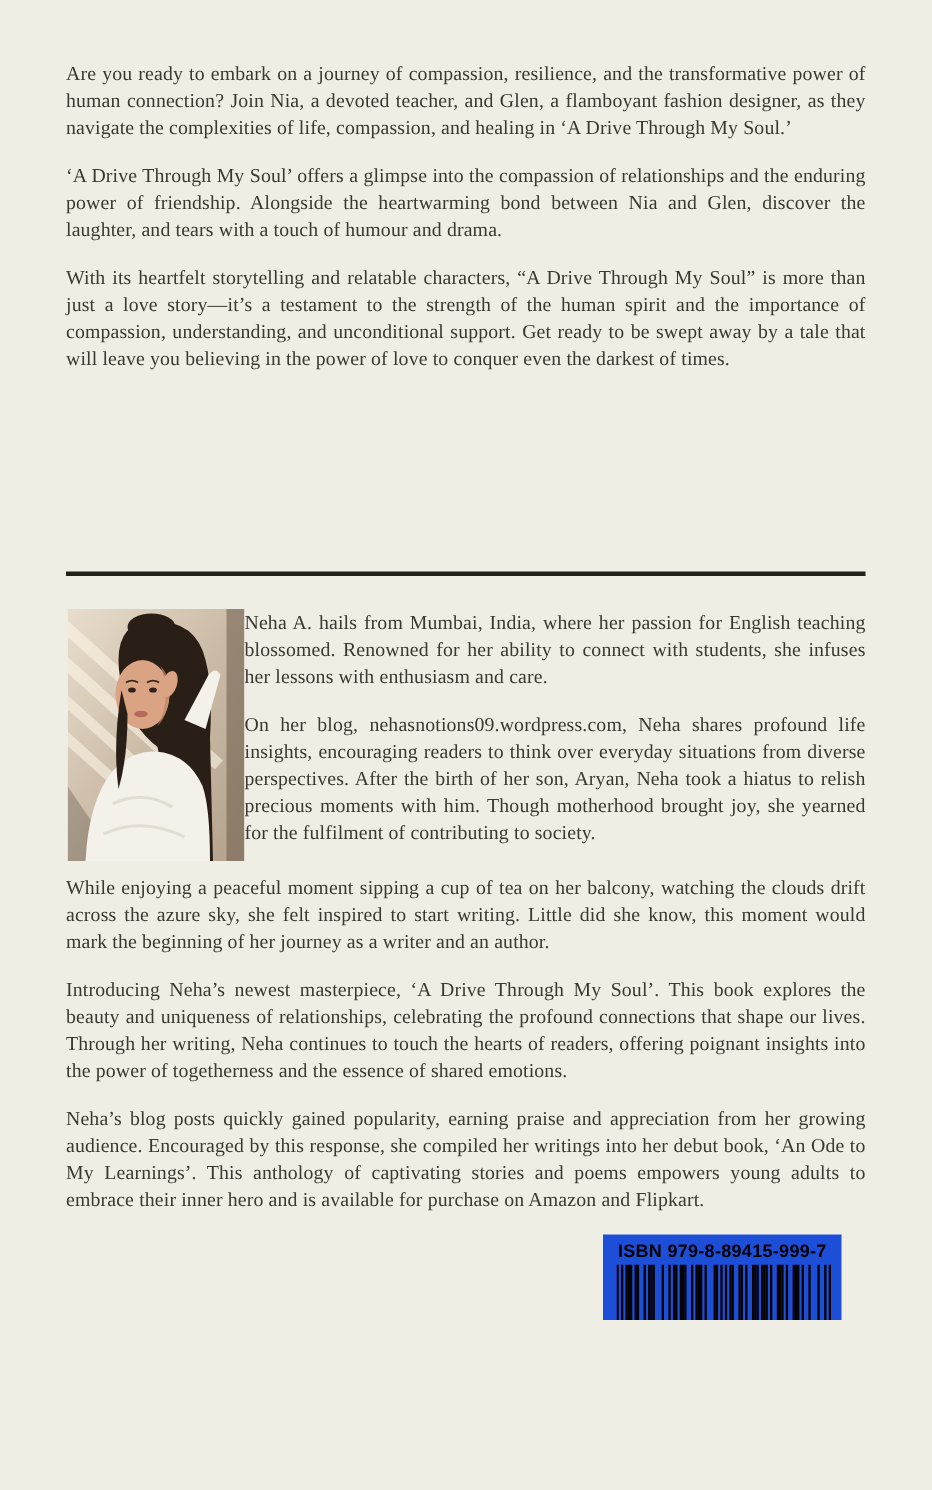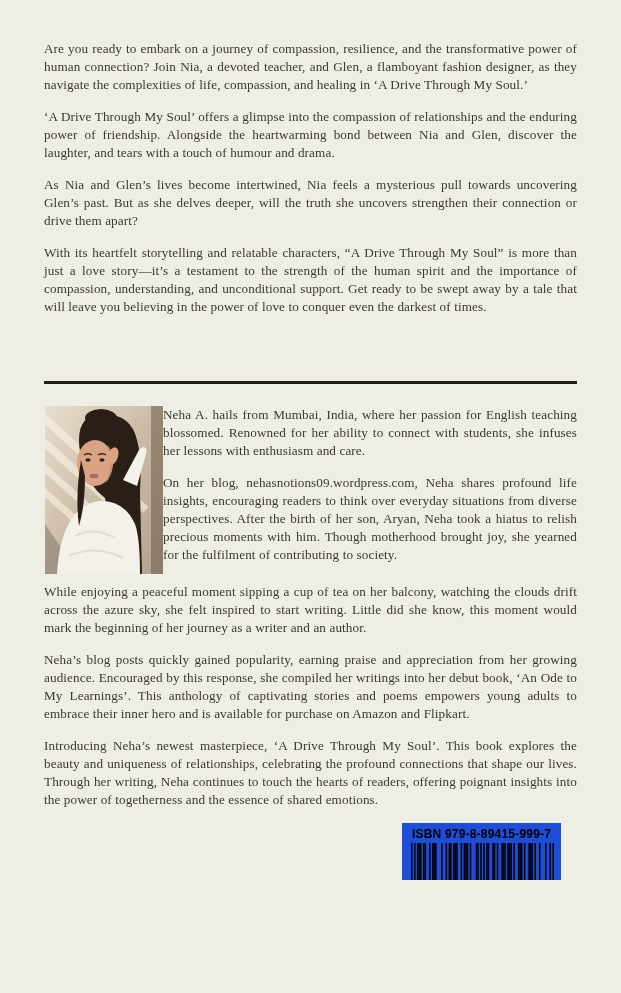--- a/index.html
+++ b/index.html
@@ -37,21 +37,20 @@
   .bc-g{flex:1;letter-spacing:1px;}
 </style>
 </head>
 <body>
 
 <div class="page">
 
   <div class="synopsis">
     <p>Are you ready to embark on a journey of compassion, resilience, and the transformative power of human connection? Join Nia, a devoted teacher, and Glen, a flamboyant fashion designer, as they navigate the complexities of life, compassion, and healing in ‘A Drive Through My Soul.’</p>
     <p>‘A Drive Through My Soul’ offers a glimpse into the compassion of relationships and the enduring power of friendship. Alongside the heartwarming bond between Nia and Glen, discover the laughter, and tears with a touch of humour and drama.</p>
-    <p>As Nia and Glen’s lives become intertwined, Nia feels a mysterious pull towards uncovering Glen’s past. But as she delves deeper, will the truth she uncovers strengthen their connection or drive them apart?</p>
     <p>With its heartfelt storytelling and relatable characters, “A Drive Through My Soul” is more than just a love story—it’s a testament to the strength of the human spirit and the importance of compassion, understanding, and unconditional support. Get ready to be swept away by a tale that will leave you believing in the power of love to conquer even the darkest of times.</p>
   </div>
 
   <div class="divider"></div>
 
   <div class="author-row">
     <div class="photo">
       <svg viewBox="0 0 118 168" width="118" height="168">
         <defs>
           <linearGradient id="wall" x1="0" y1="0" x2="1" y2="1">
@@ -87,22 +86,22 @@
       </svg>
     </div>
     <div class="bio-side">
       <p>Neha A. hails from Mumbai, India, where her passion for English teaching blossomed. Renowned for her ability to connect with students, she infuses her lessons with enthusiasm and care.</p>
       <p>On her blog, nehasnotions09.wordpress.com, Neha shares profound life insights, encouraging readers to think over everyday situations from diverse perspectives. After the birth of her son, Aryan, Neha took a hiatus to relish precious moments with him. Though motherhood brought joy, she yearned for the fulfilment of contributing to society.</p>
     </div>
   </div>
 
   <div class="more">
     <p>While enjoying a peaceful moment sipping a cup of tea on her balcony, watching the clouds drift across the azure sky, she felt inspired to start writing. Little did she know, this moment would mark the beginning of her journey as a writer and an author.</p>
+    <p>Introducing Neha’s newest masterpiece, ‘A Drive Through My Soul’. This book explores the beauty and uniqueness of relationships, celebrating the profound connections that shape our lives. Through her writing, Neha continues to touch the hearts of readers, offering poignant insights into the power of togetherness and the essence of shared emotions.</p>
     <p>Neha’s blog posts quickly gained popularity, earning praise and appreciation from her growing audience. Encouraged by this response, she compiled her writings into her debut book, ‘An Ode to My Learnings’. This anthology of captivating stories and poems empowers young adults to embrace their inner hero and is available for purchase on Amazon and Flipkart.</p>
-    <p>Introducing Neha’s newest masterpiece, ‘A Drive Through My Soul’. This book explores the beauty and uniqueness of relationships, celebrating the profound connections that shape our lives. Through her writing, Neha continues to touch the hearts of readers, offering poignant insights into the power of togetherness and the essence of shared emotions.</p>
   </div>
 
   <div class="pub-logo">
     <div class="n-circle">
       <span class="n-letter">N</span>
     </div>
     <div class="wordmark">
       <div class="wm-row">
         <span class="wm-bold">notion</span><span class="wm-light">drift</span>
       </div>

